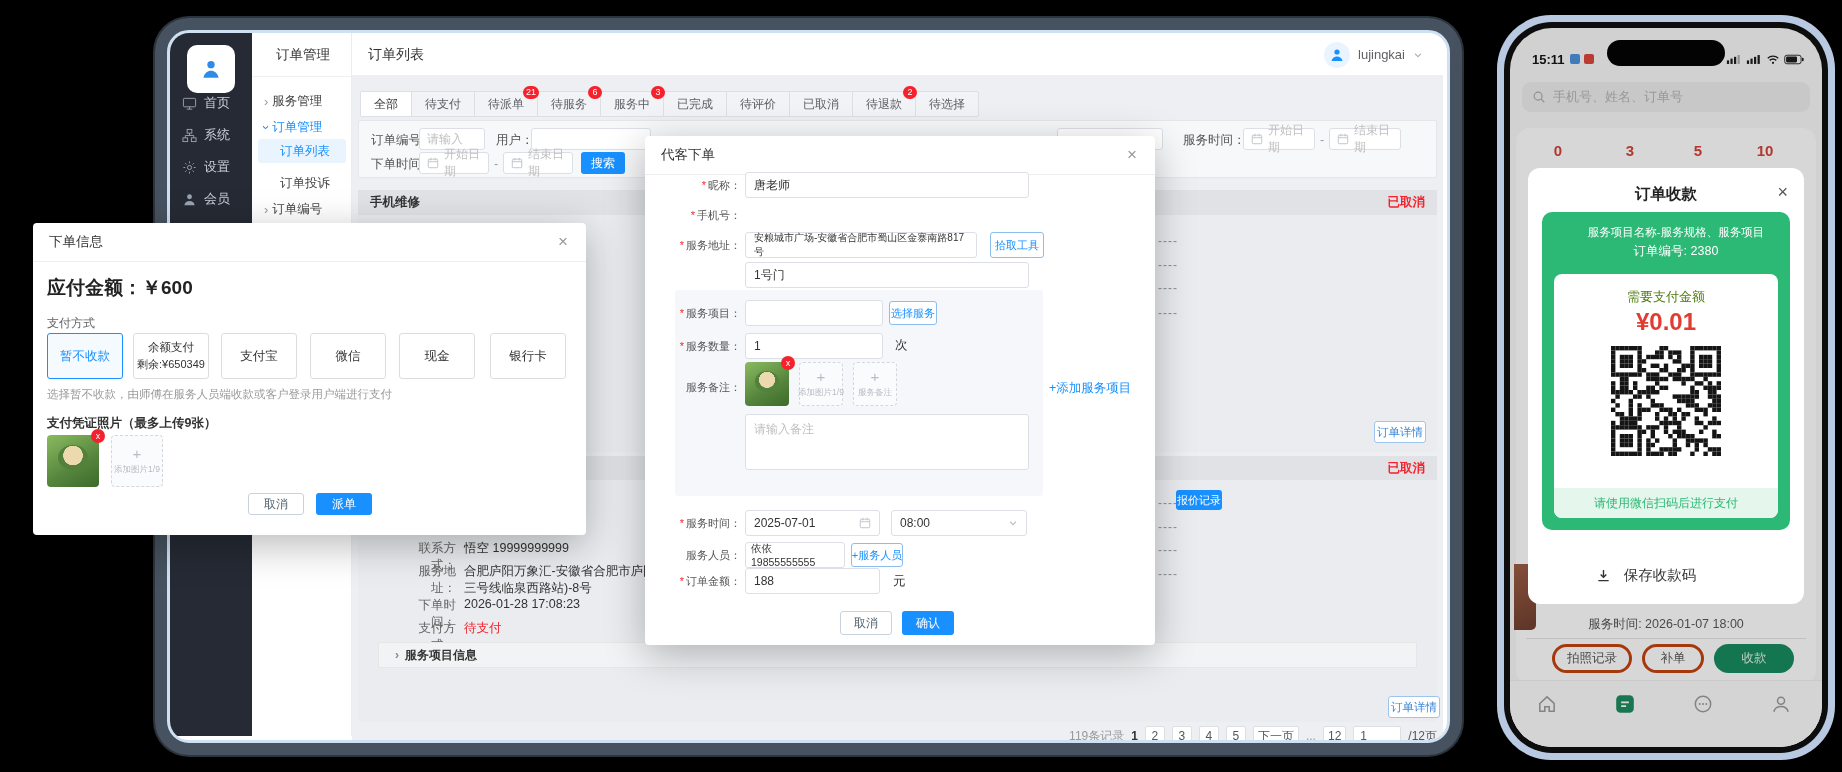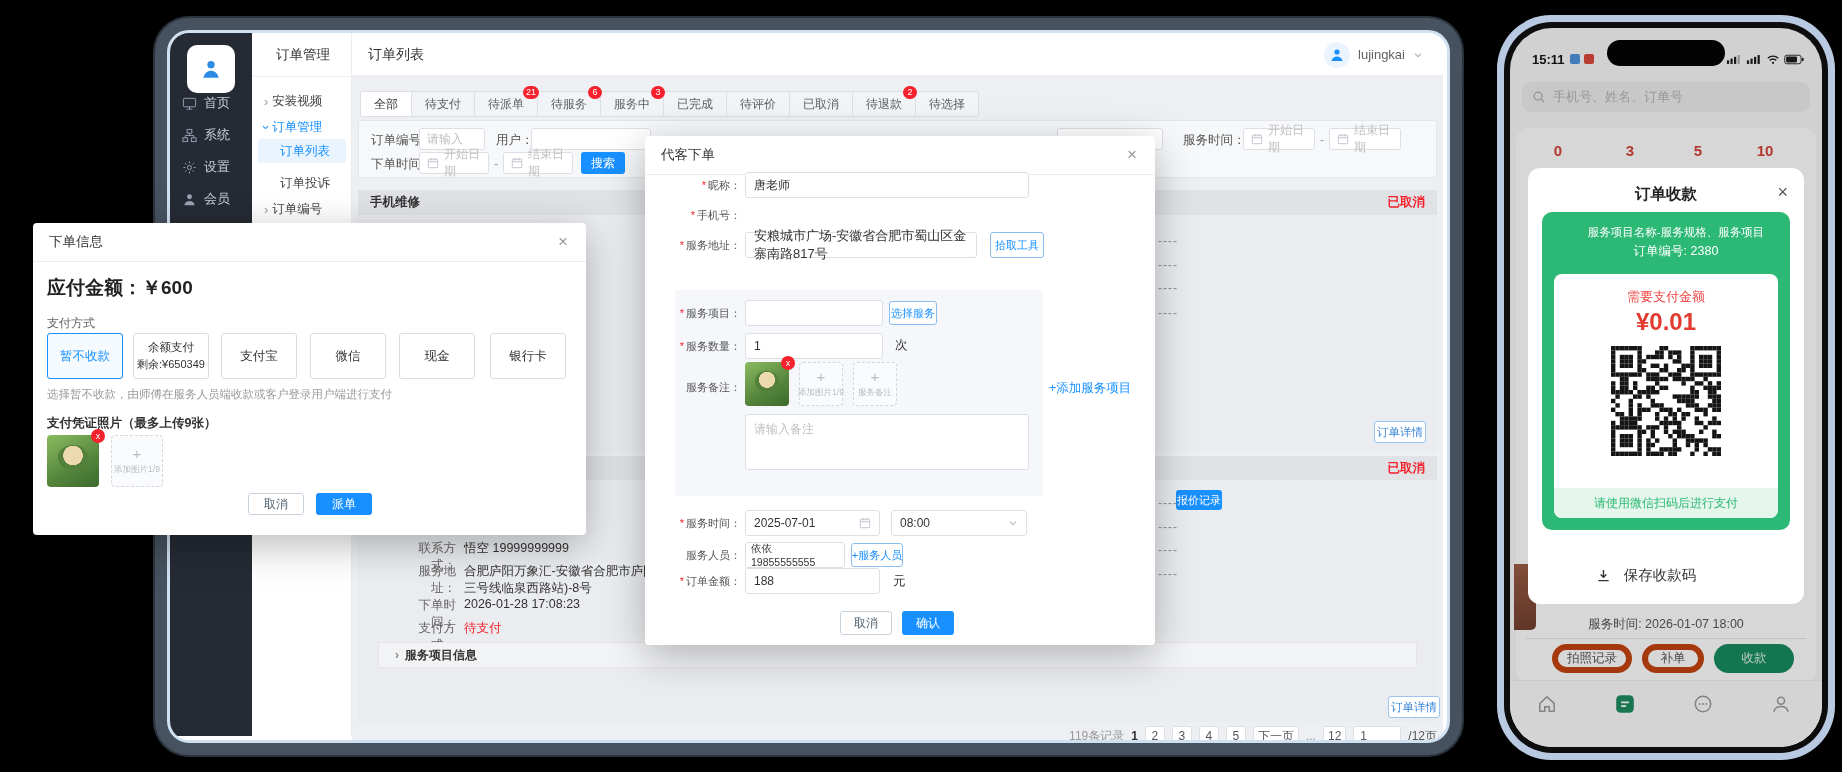--- a/index.html
+++ b/index.html
@@ -98,21 +98,21 @@
   .dim { left:0; top:0; width:312px; height:719px; background:rgba(20,20,20,.16); z-index:5; }
   .pmodal { left:18px; top:140px; width:276px; height:436px; background:#fff; border-radius:12px; z-index:10; }
   .pmodal-title { left:0; top:16px; width:276px; text-align:center; font-size:15.5px; font-weight:bold; color:#222; }
   .pmodal-x { top:14px; right:16px; color:#555; font-size:18px; cursor:pointer; }
   .gcard { left:14px; top:44px; width:248px; height:318px; background:#2cb875; border-radius:10px; }
   .gline { width:248px; text-align:center; color:#fff;padding-left:20px; }
   .wcard { left:12px; top:62px; width:224px; height:244px; background:#fff; border-radius:8px; overflow:hidden; }
   .scan-strip { left:0; bottom:0; width:224px; height:30px; background:#e5f6ec; color:#2cb875; font-size:12px; display:flex; align-items:center; justify-content:center; }
   .save-row { left:0; top:398px; width:236px; display:flex; align-items:center; justify-content:center; gap:13px; color:#333; font-size:14.5px; cursor:pointer; }
   .pill { border-radius:16px; display:flex; align-items:center; justify-content:center; font-size:12.5px; cursor:pointer; }
-  .pill-line { border:6px solid #c2410c; color:#555; background:transparent; }
+  .pill-line { border:3px solid #c2410c; color:#555; background:transparent; }
   .pill-green { background:#14895c; color:#d9efe3; }
   .pnav-bar { left:0; top:652px; width:312px; height:67px; background:#fafafa; border-top:1px solid #ededed; }
   .pnav-ic { top:12px; width:24px; height:24px; color:#9a9a9a; cursor:pointer; }
 </style>
 </head>
 <body>
 
 <div class="a desktop-frame">
   <div class="desktop-screen">
 
@@ -171,21 +171,21 @@
           </span>
         <span>服务</span>
       </div>
     </div>
 
     <div class="a side-secondary">
       <div class="a smenu-title">订单管理</div>
       <div class="a smenu-div"></div>
       <div class="a smenu-item" style="top:58px;">
         <span class="arrow">›</span>
-        <span>安装视频</span>
+        <span>服务管理</span>
       </div>
       <div class="a smenu-item" style="top:84px;color:#1890ff;">
         <span class="arrow open">›</span>
         <span>订单管理</span>
       </div>
       <div class="a smenu-active" style="top:106px;">
         <span>订单列表</span>
       </div>
       <div class="a smenu-item" style="top:140px;left:28px;">
         <span>订单投诉</span>
@@ -416,25 +416,28 @@
   <div class="a modal-hd-line" style="width:510px;"></div>
 
   <div class="a form-lbl req" style="left:2px;top:36px;">昵称：</div>
   <div class="a minput" style="left:100px;top:36px;width:284px;">
       <span>唐老师</span>
     </div>
 
   <div class="a form-lbl req" style="left:2px;top:66px;">手机号：</div>
 
   <div class="a form-lbl req" style="left:2px;top:96px;">服务地址：</div>
-  <div class="a minput" style="left:100px;top:96px;width:232px;font-size:13px;">
+  <div class="a minput" style="left:100px;top:96px;width:232px;font-size:10px;">
       <span>安粮城市广场-安徽省合肥市蜀山区金寨南路817号</span>
     </div>
   <div class="a btn-line-blue" style="left:345px;top:96px;width:54px;height:26px;">
       <span>拾取工具</span>
+    </div>
+  <div class="a minput" style="left:100px;top:126px;width:284px;">
+      <span>1号门</span>
     </div>
 
   <div class="a gray-panel" style="left:30px;top:154px;width:368px;height:206px;"></div>
 
   <div class="a form-lbl req" style="left:2px;top:164px;">服务项目：</div>
   <div class="a minput" style="left:100px;top:164px;width:138px;"></div>
   <div class="a btn-line-blue" style="left:244px;top:165px;width:48px;height:24px;">
       <span>选择服务</span>
     </div>
 
@@ -604,21 +607,21 @@
 
     <div class="a dim"></div>
 
     <div class="a pmodal">
       <div class="a pmodal-title">订单收款</div>
       <div class="a pmodal-x">×</div>
       <div class="a gcard">
         <div class="a gline" style="top:13px;font-size:11.5px;">服务项目名称-服务规格、服务项目</div>
         <div class="a gline" style="top:31px;font-size:12.5px;">订单编号: 2380</div>
         <div class="a wcard">
-          <div class="a" style="left:0;top:14px;width:224px;text-align:center;font-size:13px;color:#ef4444;">需要支付金额</div>
+          <div class="a" style="left:0;top:14px;width:224px;text-align:center;font-size:13px;color:#4d7c0f;">需要支付金额</div>
           <div class="a" style="left:0;top:34px;width:224px;text-align:center;font-size:24px;font-weight:bold;color:#e23c30;">¥0.01</div>
           <div class="a" style="left:57px;top:72px;width:110px;height:110px;">
               <svg width="110" height="110" viewBox="0 0 110 110" fill="#151515">
                 <rect x="0.0" y="0.0" width="4.4" height="4.4"></rect>
                 <rect x="4.4" y="0.0" width="4.4" height="4.4"></rect>
                 <rect x="8.8" y="0.0" width="4.4" height="4.4"></rect>
                 <rect x="13.2" y="0.0" width="4.4" height="4.4"></rect>
                 <rect x="17.6" y="0.0" width="4.4" height="4.4"></rect>
                 <rect x="22.0" y="0.0" width="4.4" height="4.4"></rect>
                 <rect x="26.4" y="0.0" width="4.4" height="4.4"></rect>

